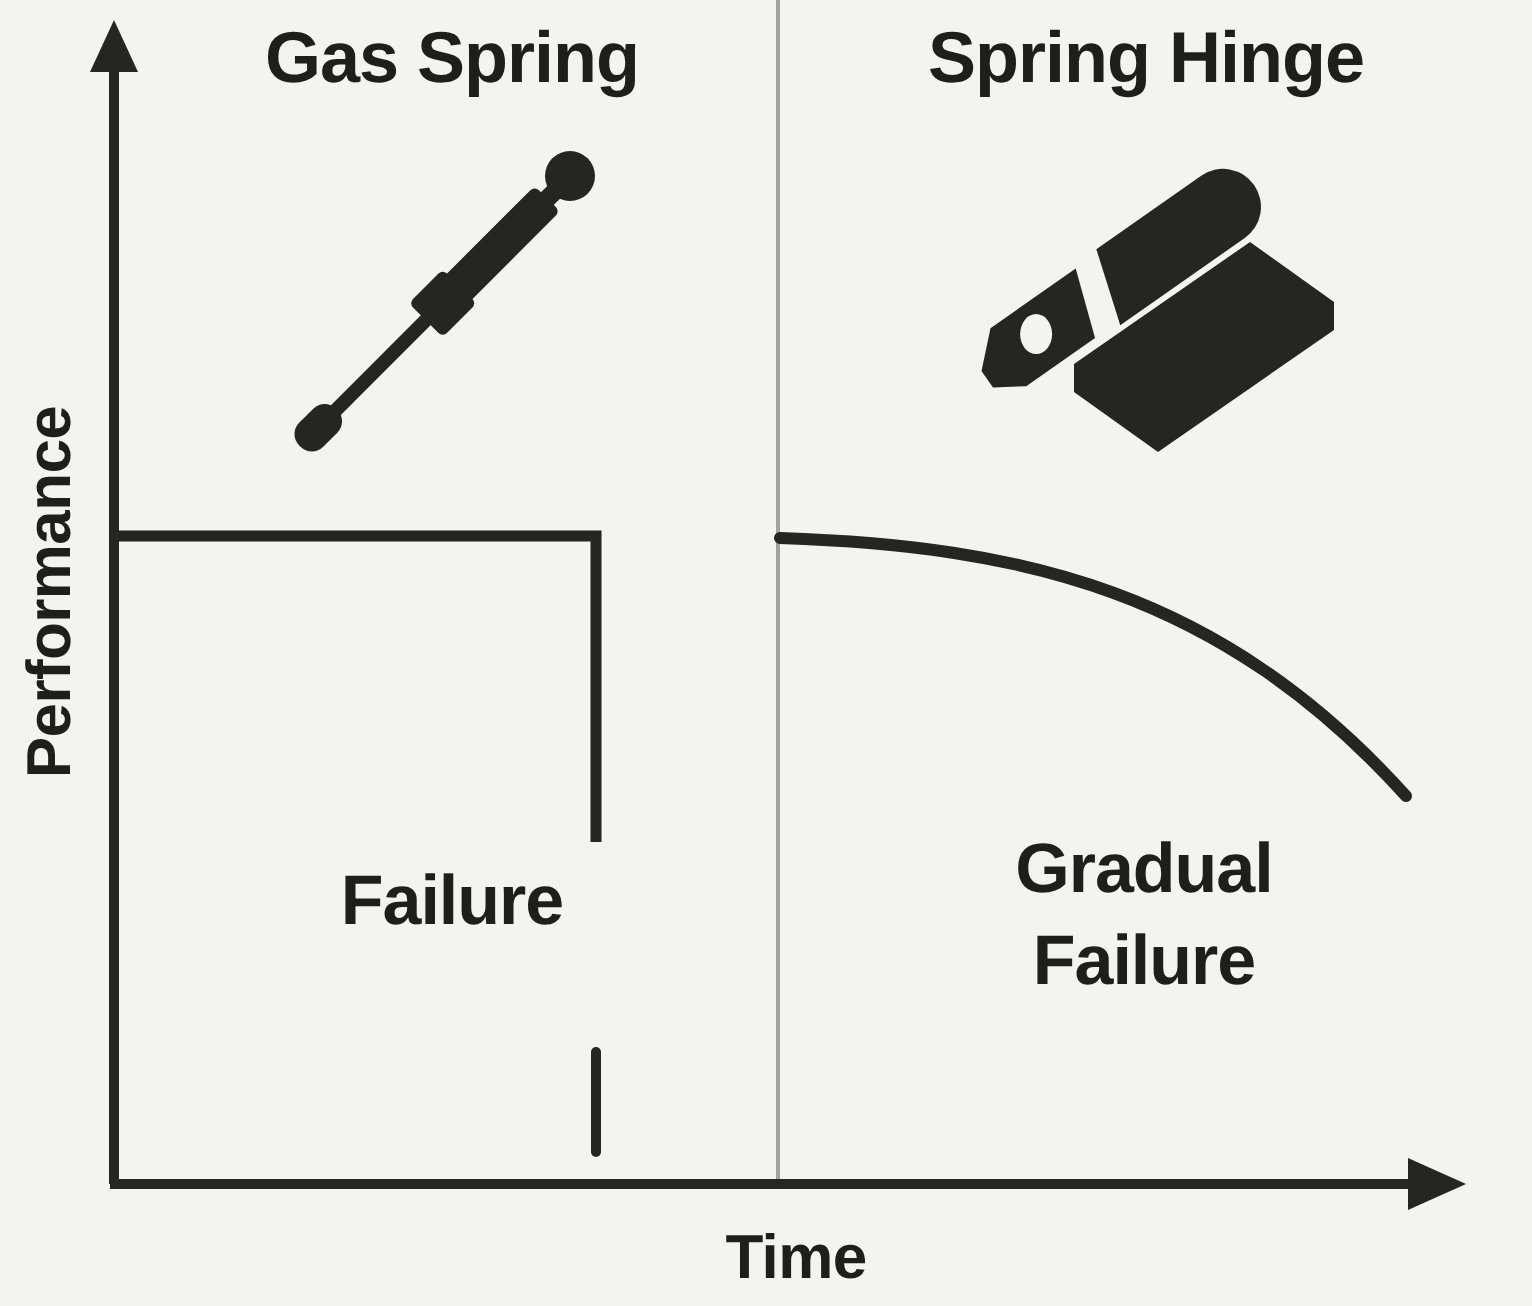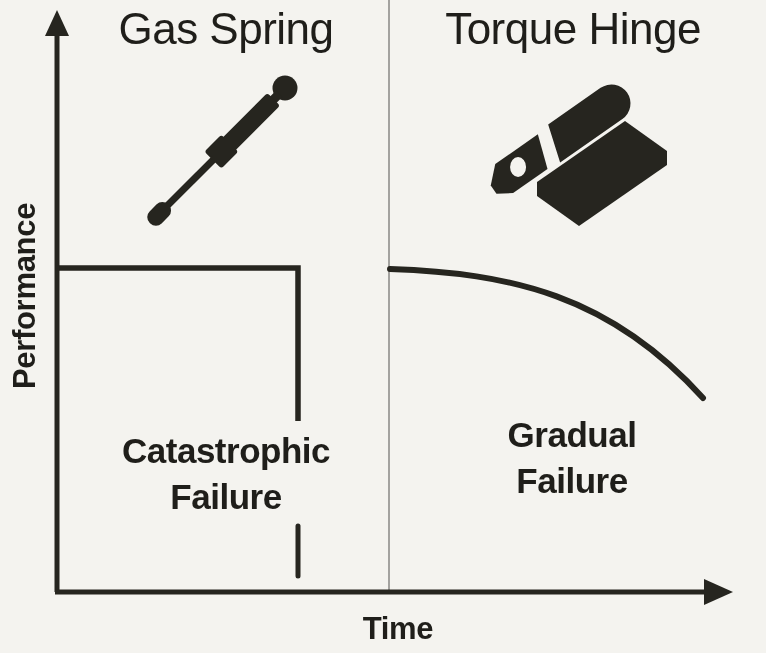--- a/index.html
+++ b/index.html
@@ -7,21 +7,21 @@
     position:relative;
     width:766px;height:653px;
     background:#f4f3ef;
     overflow:hidden;
     font-family:"Liberation Sans","DejaVu Sans",sans-serif;
     color:#1f1e1a;
   }
   svg.layer{position:absolute;left:0;top:0;}
   .title{
     position:absolute;
-    font-weight:400;font-size:44px;letter-spacing:-0.5px;
+    font-weight:700;font-size:36px;letter-spacing:-0.5px;
     text-align:center;line-height:40px;
   }
   #gas-title{left:60px;top:9px;width:332px;}
   #hinge-title{left:398px;top:9px;width:350px;}
   .annotation{
     position:absolute;
     font-weight:700;font-size:35px;letter-spacing:-0.5px;
     text-align:center;line-height:46px;
   }
   #cat-label{left:76px;top:428px;width:300px;}
@@ -67,24 +67,23 @@
       <polygon points="537,182 625,121 667,151 667,165 579,226 537,196"></polygon>
       <g transform="translate(505,178) rotate(-35)">
         <path d="M52 -17 L0 -17 L-16 -2 L-16 8 L-2 17 L40 17 Z"></path>
         <ellipse cx="17" cy="-1.5" rx="8" ry="10" fill="#f4f3ef" transform="rotate(35 17 -1.5)"></ellipse>
         <path d="M66 -19 L130 -19 A19 19 0 0 1 130 19 L54 19 Z"></path>
       </g>
     </g>
   </svg>
 
   <div class="title" id="gas-title">Gas Spring</div>
-  <div class="title" id="hinge-title">Torque Hinge</div>
+  <div class="title" id="hinge-title">Spring Hinge</div>
 
   <div class="annotation" id="cat-label">
-    <div>Catastrophic</div>
     <div>Failure</div>
   </div>
   <div class="annotation" id="grad-label">
     <div>Gradual</div>
     <div>Failure</div>
   </div>
 
   <div class="axis-label" id="ylabel">Performance</div>
   <div class="axis-label" id="xlabel">Time</div>
 

